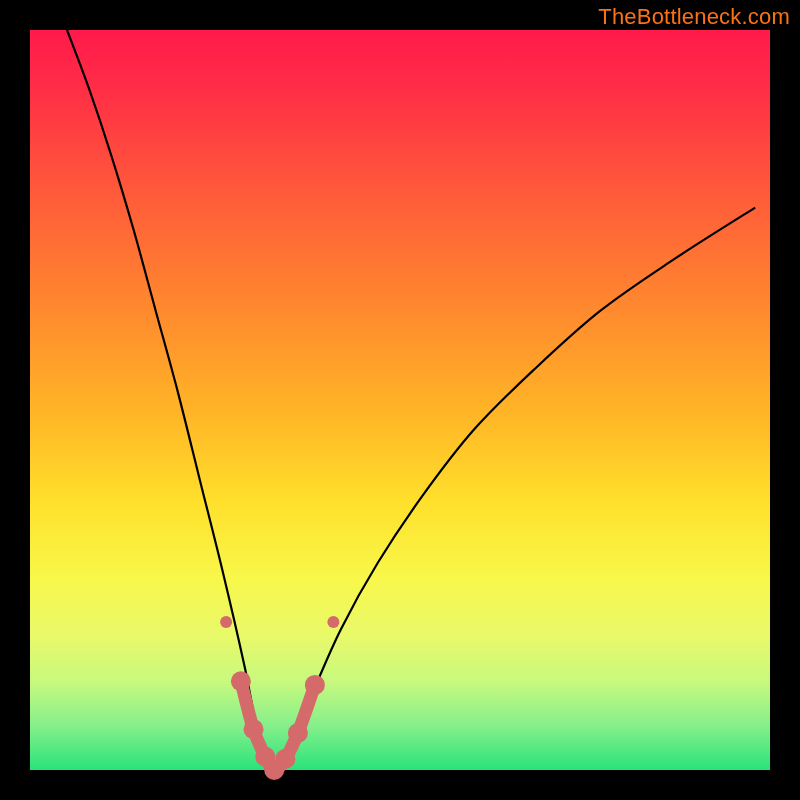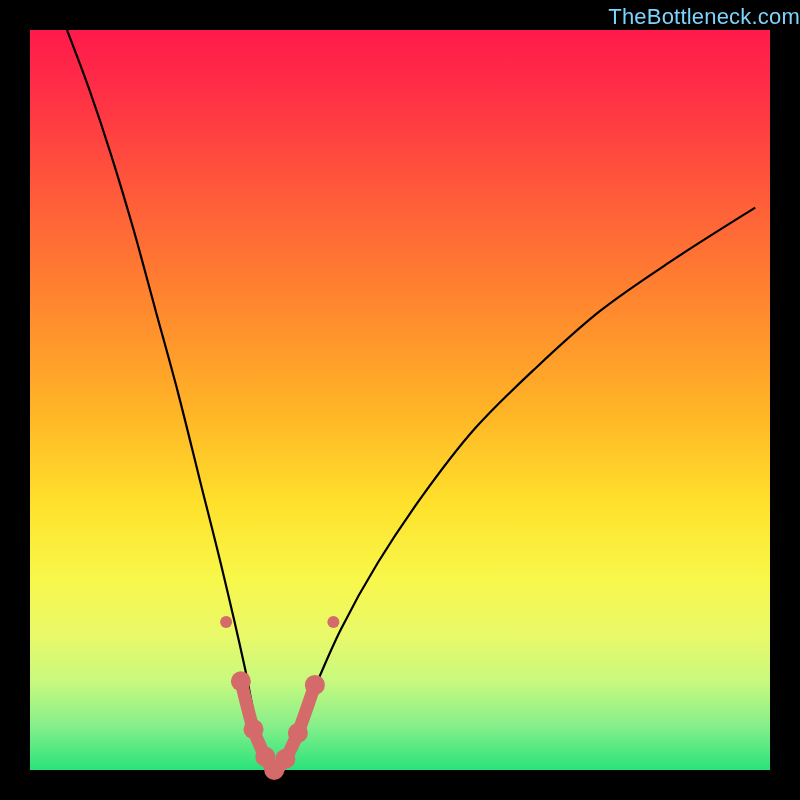--- a/index.html
+++ b/index.html
@@ -35,22 +35,22 @@
       #f8f74a 74%,
       #e8f96a 82%,
       #c8f97e 88%,
       #86ef8b 94%,
       #29e37a 100%
     );
   }
   .watermark {
     position: absolute;
     top: 4px;
-    right: 0;
-    color: #7dd3fc;
+    right: 10px;
+    color: #f97316;
     font-size: 22px;
     letter-spacing: 0.2px;
     font-weight: 500;
     user-select: none;
   }
   svg.curve, svg.dots {
     position: absolute;
     left: 0;
     top: 0;
     width: 740px;

